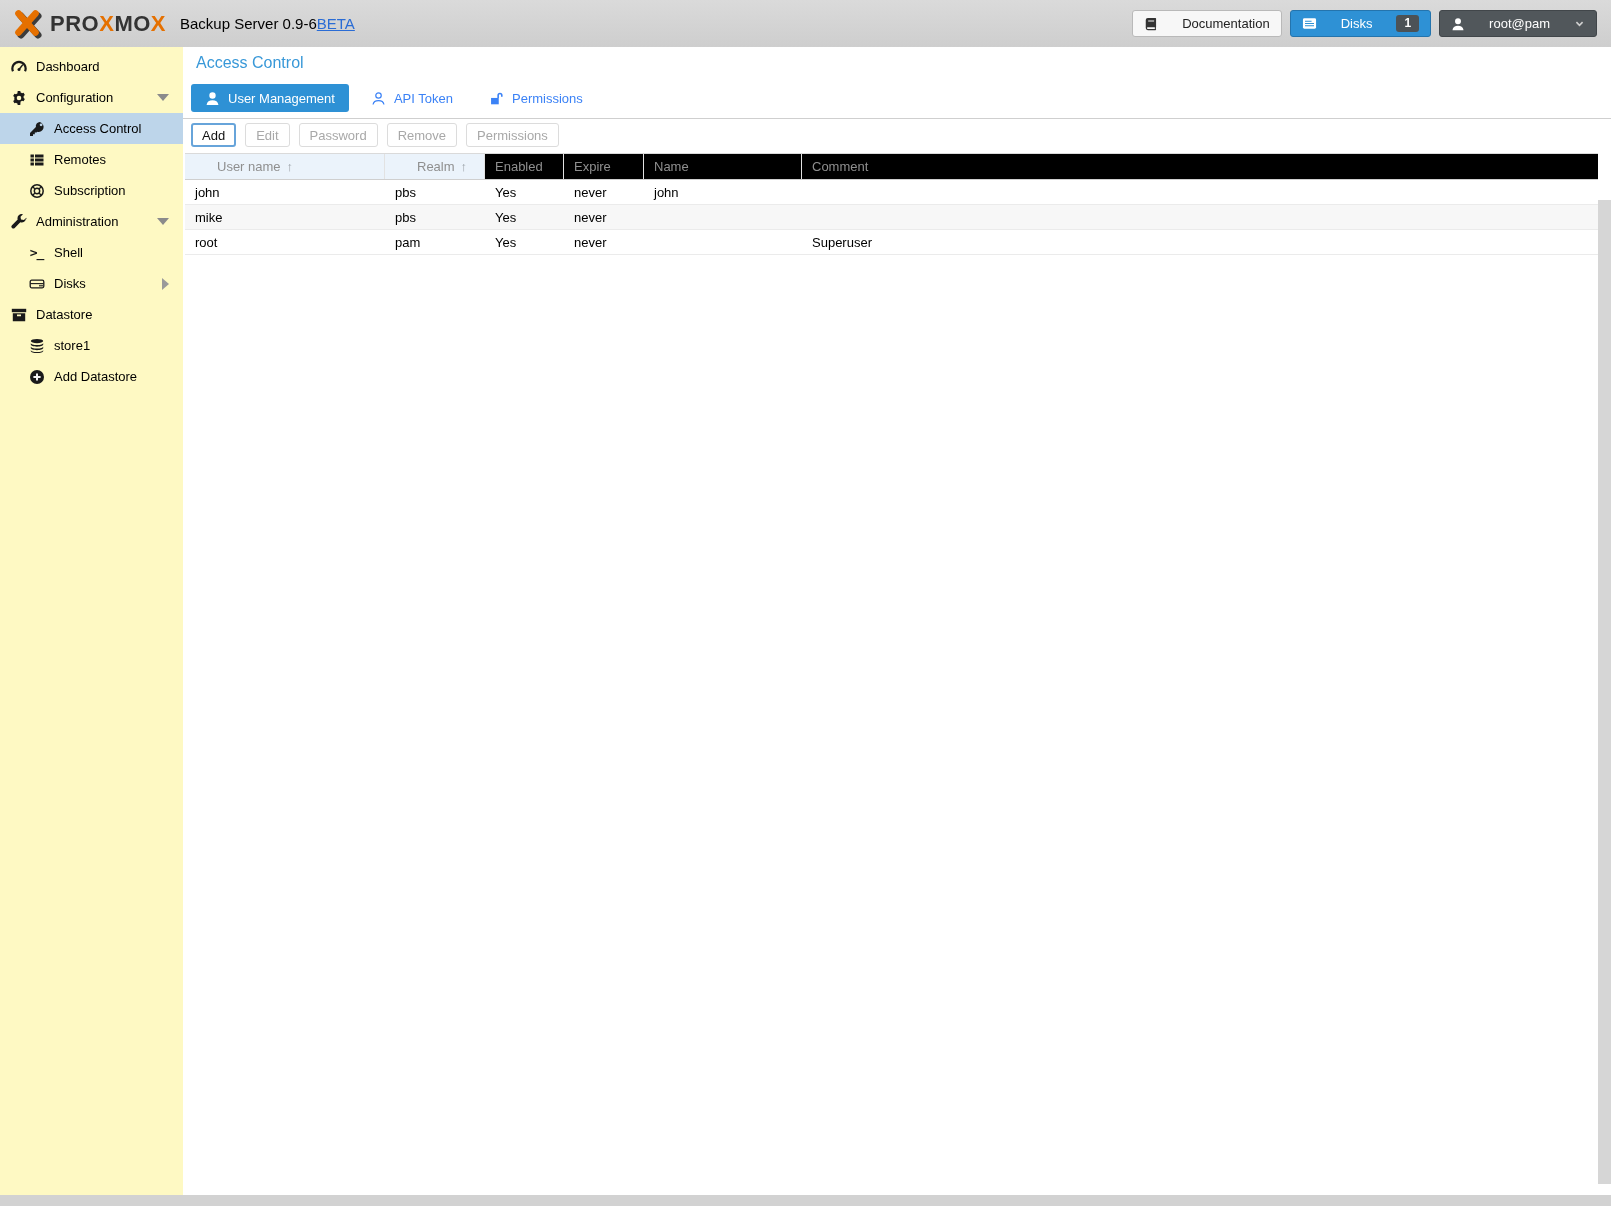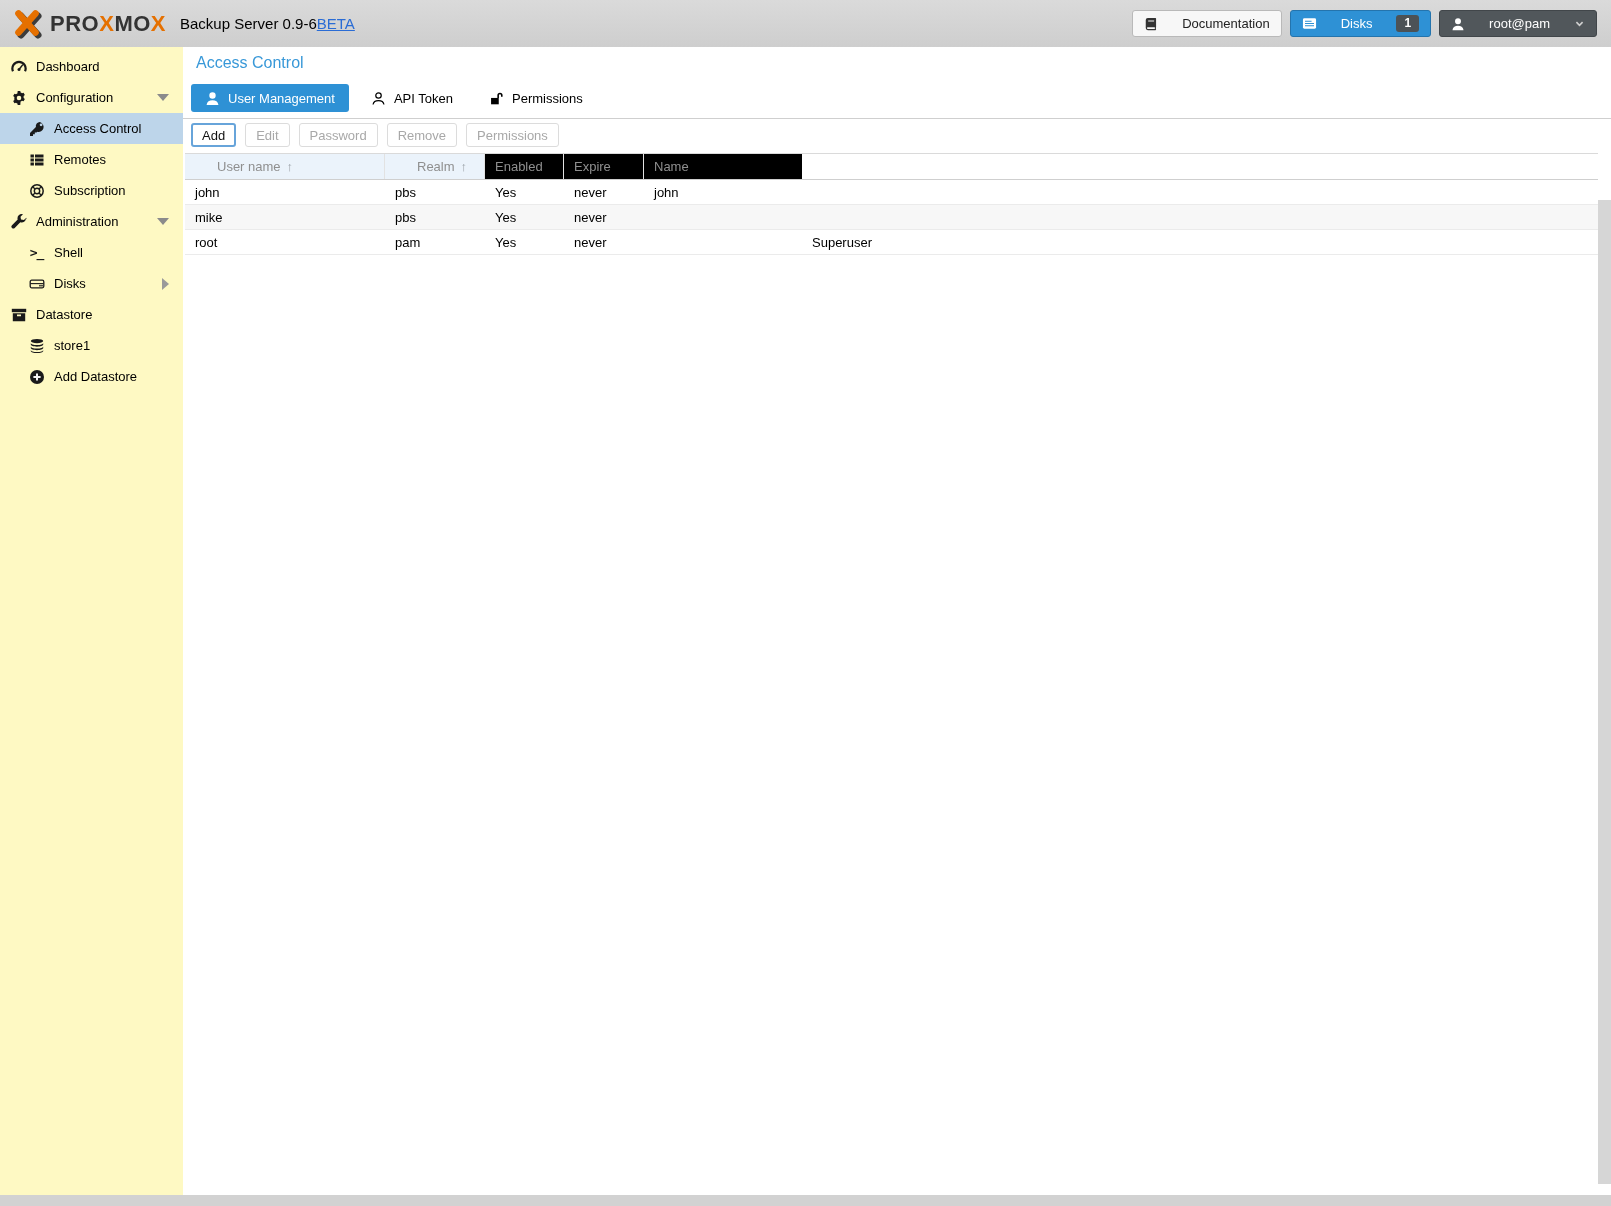--- a/index.html
+++ b/index.html
@@ -42,21 +42,21 @@
   .sb-arrow.down { border-left:6px solid transparent; border-right:6px solid transparent;
                    border-top:7px solid #8b8b8b; }
   .sb-arrow.right { border-top:6px solid transparent; border-bottom:6px solid transparent;
                     border-left:7px solid #9a9a9a; }
 
   
   #main { position:absolute; top:47px; left:183px; right:0; bottom:11px; background:#fff; }
   #page-title { position:absolute; top:7px; left:13px; font-size:16px; color:#3898d8; }
   #tabbar { position:absolute; top:37px; left:8px; display:flex; align-items:center; gap:8px; }
   .tab { height:28px; display:flex; align-items:center; gap:8px; padding:0 14px;
-         font-size:13px; color:#000000; border-radius:3px; cursor:pointer; background:transparent; }
+         font-size:13px; color:#3b82f6; border-radius:3px; cursor:pointer; background:transparent; }
   .tab .tab-icon { display:flex; }
   .tab .tab-icon svg { width:15px; height:15px; }
   .tab.active { background:#2e91d5; color:#fff; }
   #tab-divider { position:absolute; top:71px; left:0; right:0; height:1px; background:#cfcfcf; }
 
   #toolbar { position:absolute; top:76px; left:8px; display:flex; align-items:flex-end; gap:9px; }
   .tbtn { height:24px; padding:0 10px; font-size:13px; border-radius:3px; background:#fff; }
   .tbtn.enabled { border:2px solid #67a4da; color:#111; cursor:pointer; padding:0 9px; }
   .tbtn.disabled { border:1px solid #dcdcdc; color:#a8a8a8; cursor:default; }
 
@@ -289,20 +289,23 @@
           </div>
           <div class="hcell col-2">
             <span>Enabled</span>
           </div>
           <div class="hcell col-3">
             <span>Expire</span>
           </div>
           <div class="hcell col-4">
             <span>Name</span>
           </div>
+          <div class="hcell col-5">
+            <span>Comment</span>
+          </div>
         </div>
       <div id="grid-body">
           <div class="grid-row">
             <div class="gcell col-0">john</div>
             <div class="gcell col-1">pbs</div>
             <div class="gcell col-2">Yes</div>
             <div class="gcell col-3">never</div>
             <div class="gcell col-4">john</div>
             <div class="gcell col-5"></div>
           </div>

